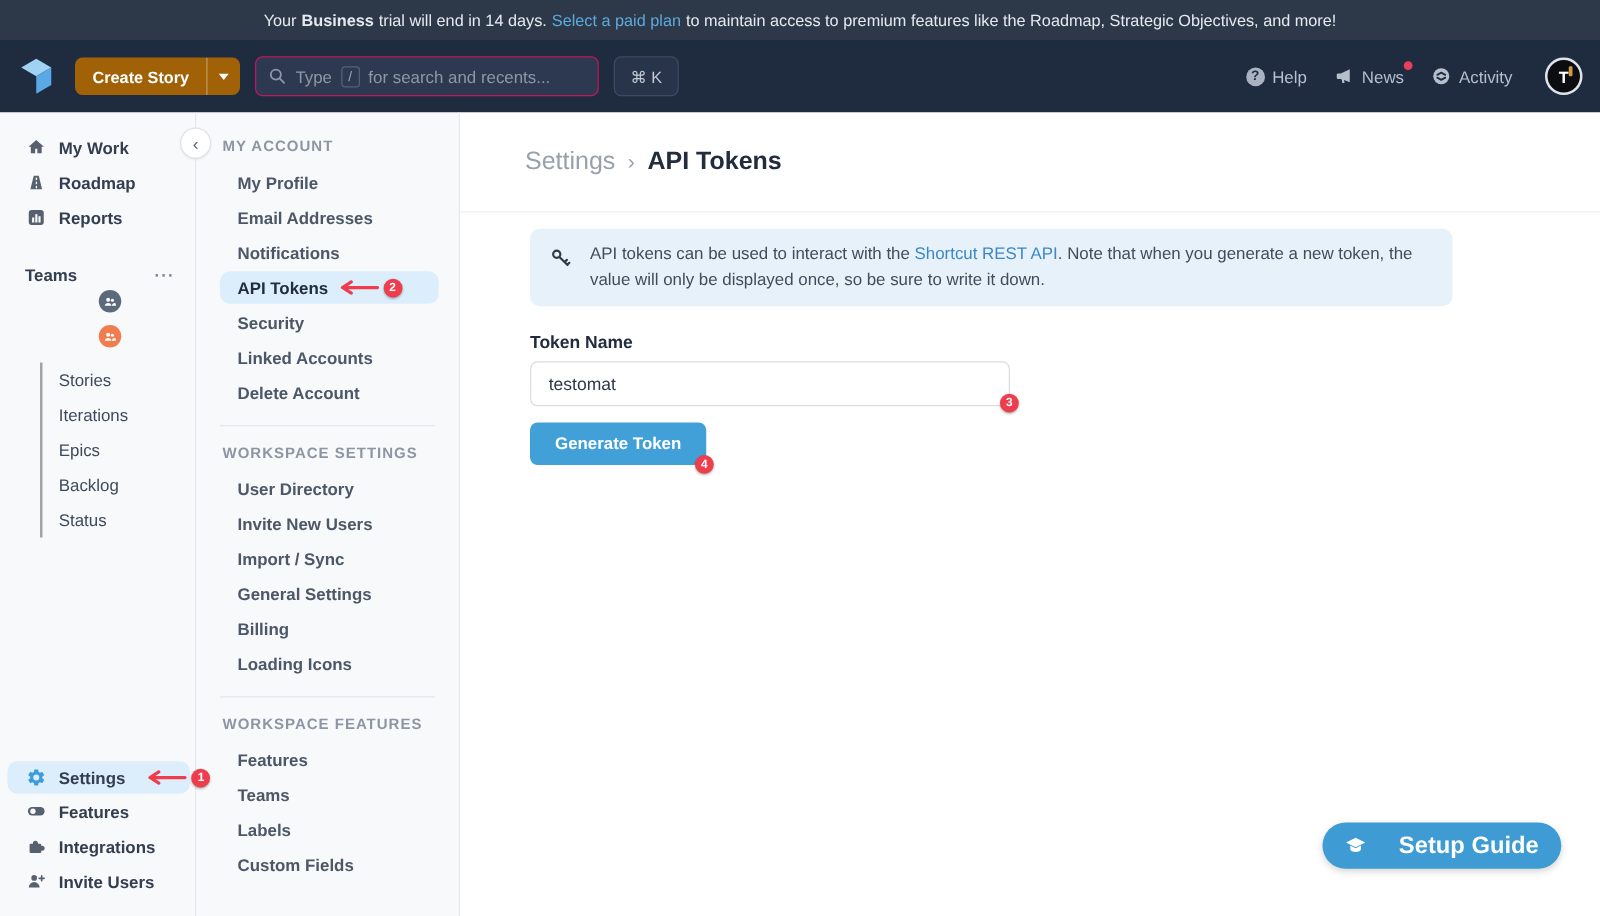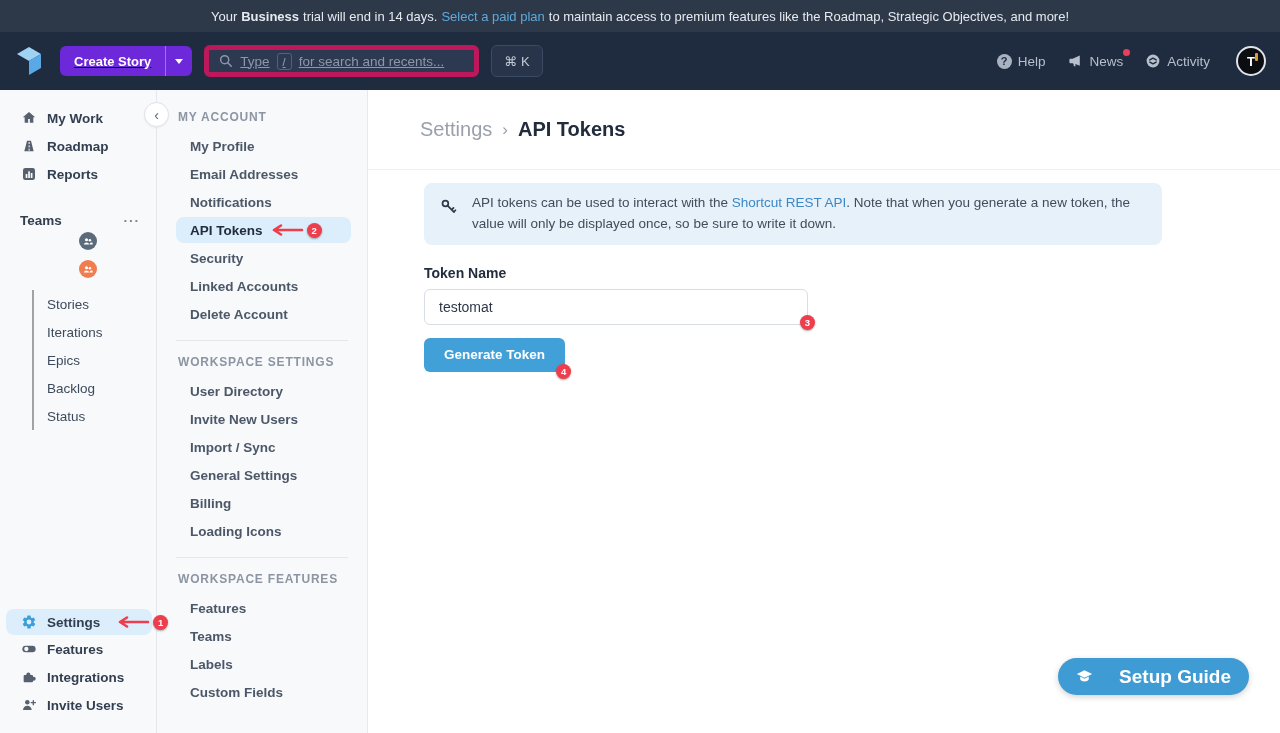--- a/index.html
+++ b/index.html
@@ -18,29 +18,29 @@
   }
   .banner .bold { font-weight:bold; }
   .banner .link { color:#5ea9dd; cursor:pointer; }
 
   
   .navbar {
     height:58px; background:#1f2c40; display:flex; align-items:center;
     padding:0 14px; gap:12px;
   }
   .logo { width:30px; height:30px; display:flex; align-items:center; justify-content:center; cursor:pointer; }
-  .create-story { display:flex; background:#6d28d9; border-radius:6px; overflow:hidden; height:30px; margin-left:4px; cursor:pointer;text-decoration:underline; }
+  .create-story { display:flex; background:#a16207; border-radius:6px; overflow:hidden; height:30px; margin-left:4px; cursor:pointer; }
   .cs-main { padding:0 14px; color:#fff; font-weight:bold; font-size:13px; display:flex; align-items:center; }
   .cs-caret { width:27px; border-left:1px solid rgba(255,255,255,.35); display:flex; align-items:center; justify-content:center; }
   .caret-down { width:0; height:0; border-left:4px solid transparent; border-right:4px solid transparent; border-top:5px solid #fff; }
 
   .searchbox {
-    width:275px; height:32px; background:#2c3950; border:5px solid #be185d;
+    width:275px; height:32px; background:#2c3950; border:1px solid #be185d;
     border-radius:6px; display:flex; align-items:center; padding:0 10px; gap:7px;
-    color:#8d97a8; font-size:13.5px; cursor:text;text-decoration:underline;
+    color:#8d97a8; font-size:13.5px; cursor:text;
   }
   .slash-key { border:1px solid #55617a; border-radius:3px; padding:0 5px; height:17px; line-height:16px; font-size:11px; color:#9aa4b5; }
   .kbd-shortcut {
     height:32px; border:1px solid #3c4a63; border-radius:6px; background:#27344a;
     display:flex; align-items:center; padding:0 12px; color:#c3cad6; font-size:13px; cursor:pointer;
   }
 
   .nav-right { margin-left:auto; display:flex; align-items:center; gap:22px; color:#b6bfcc; font-size:13.5px; }
   .nav-item { display:flex; align-items:center; gap:6px; cursor:pointer; position:relative; }
   .news-dot { position:absolute; top:-4px; right:-7px; width:7px; height:7px; background:#e8405a; border-radius:50%; }

